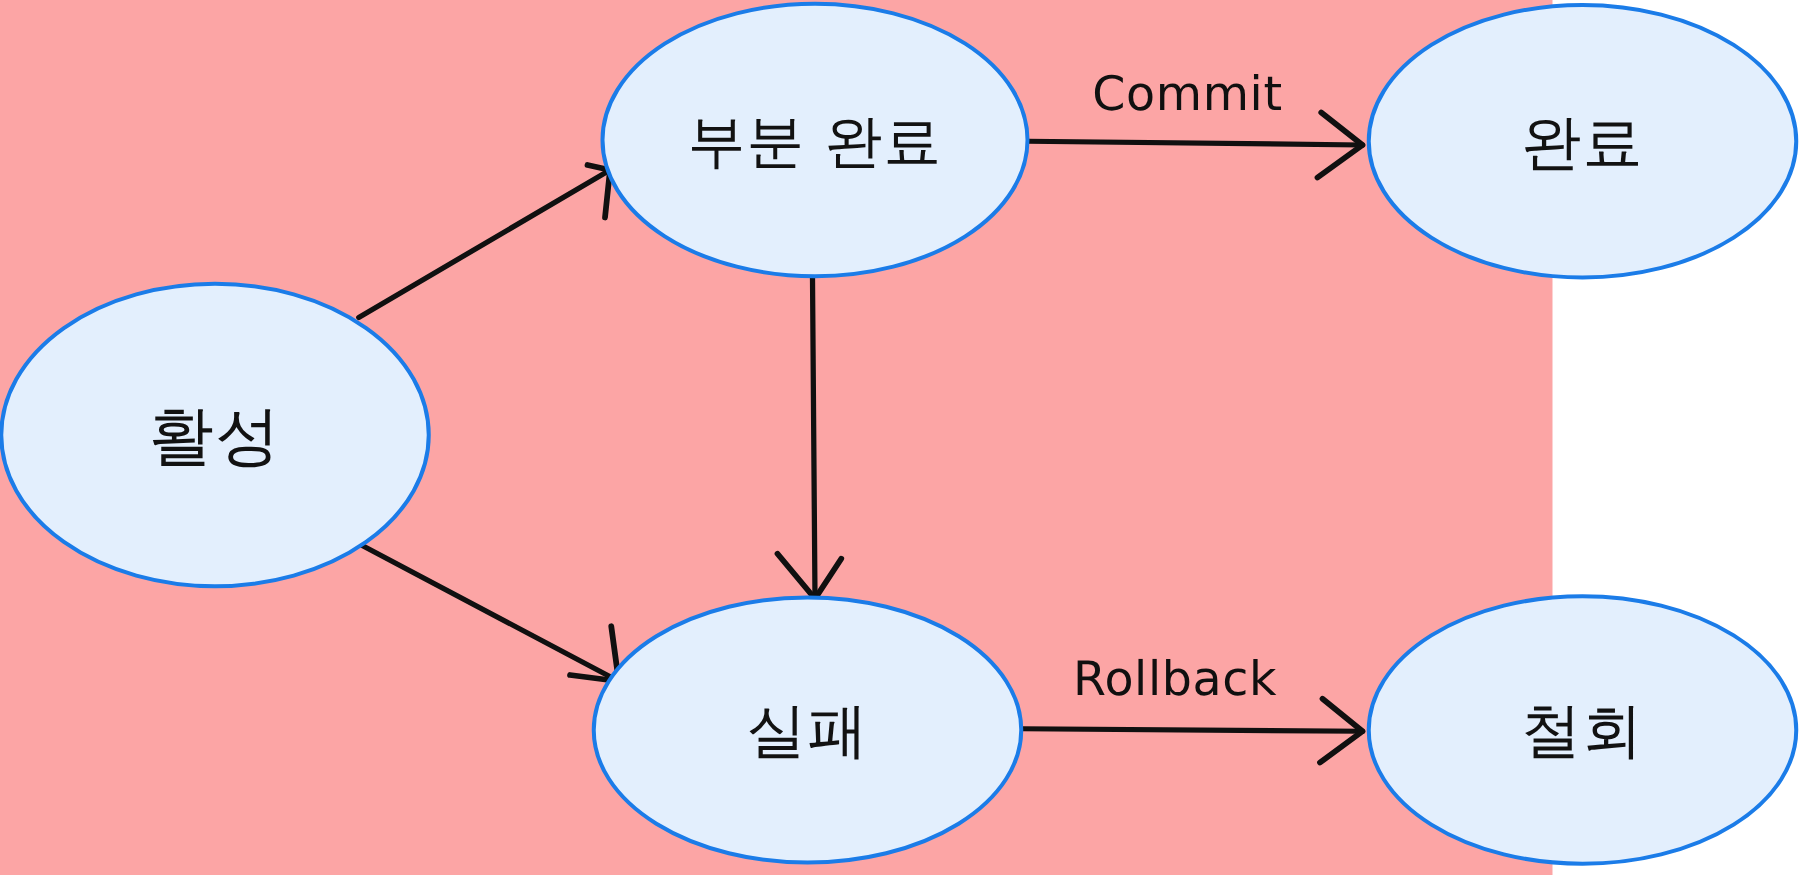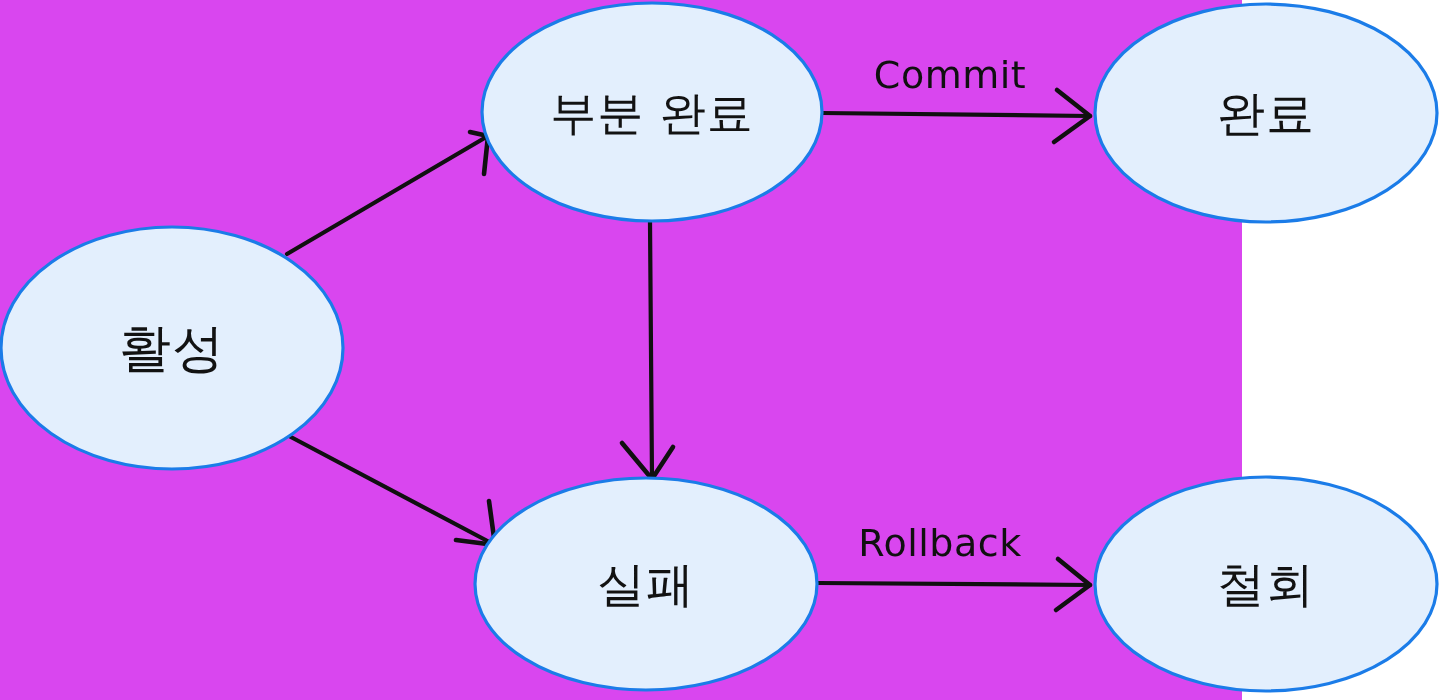--- a/index.html
+++ b/index.html
@@ -10,21 +10,21 @@
   body {
     width: 1440px;
     height: 700px;
     overflow: hidden;
     font-family: "Liberation Sans", sans-serif;
   }
   #canvas {
     position: relative;
     width: 1242px;
     height: 700px;
-    background: #d946ef;
+    background: #fca5a5;
   }
   #diagram-svg {
     position: absolute;
     top: 0;
     left: 0;
     width: 1440px;
     height: 700px;
   }
   .node-ellipse {
     fill: #e3effd;

